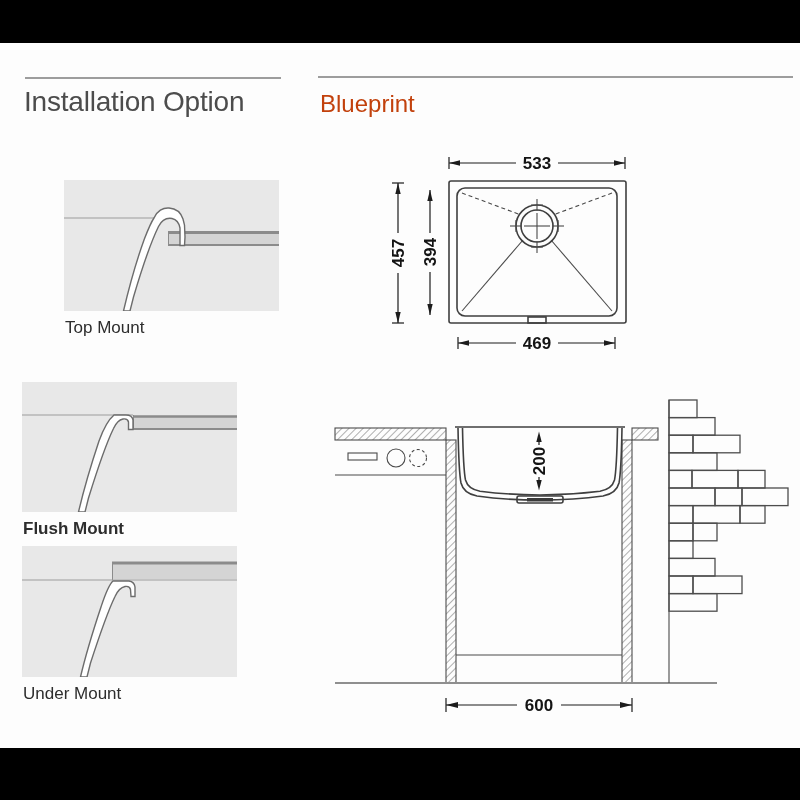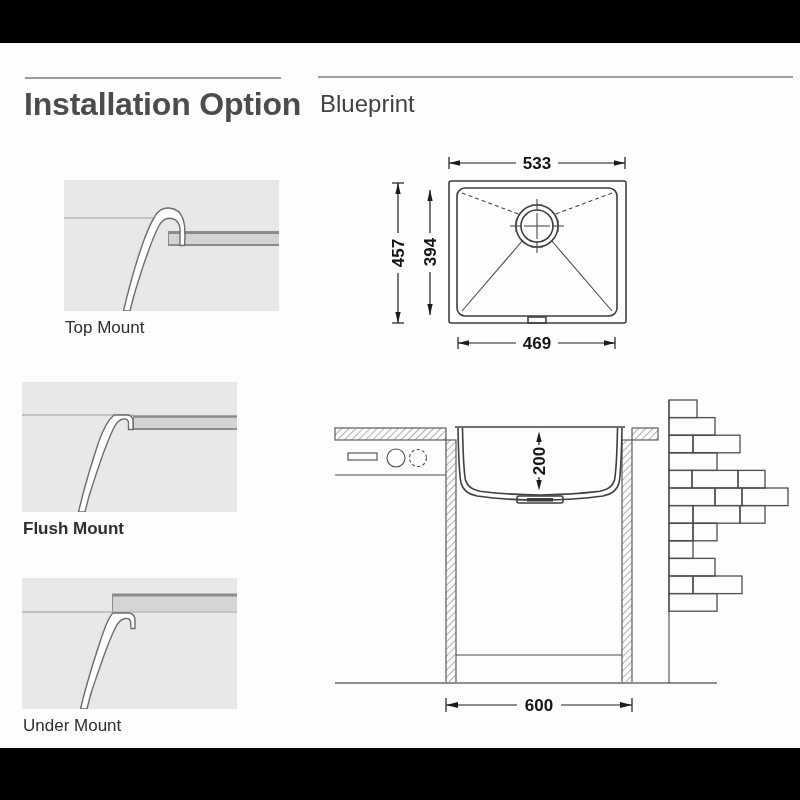--- a/index.html
+++ b/index.html
@@ -9,25 +9,25 @@
     font-family:"Liberation Sans","DejaVu Sans",sans-serif;
   }
   .bar{position:absolute;left:0;width:800px;background:#000;}
   .bar.top{top:0;height:43px;}
   .bar.bottom{top:748px;height:52px;}
   .rule{position:absolute;height:2px;background:#9d9d9d;}
   .rule.left{left:25px;top:77px;width:256px;}
   .rule.right{left:318px;top:76px;width:475px;}
   .opt-title{
     position:absolute;left:24px;top:86px;margin:0;
-    font-size:32px;font-weight:700;color:#4c4c4c;letter-spacing:-0.2px;
+    font-size:28px;font-weight:400;color:#4c4c4c;letter-spacing:-0.2px;
   }
   .bp-title{
     position:absolute;left:320px;top:90px;margin:0;
-    font-size:24px;font-weight:400;color:#404040;
+    font-size:24px;font-weight:400;color:#c2410c;
   }
   figure.opt{position:absolute;left:22px;margin:0;padding:0;}
   figure.opt svg{display:block;}
   figure.opt figcaption{margin:7px 0 0 1px;font-size:17px;color:#2d2d2d;}
   .bp-svg{position:absolute;}
   
   .ln{stroke:#3f3f3f;stroke-width:1.6;fill:none;}
   .thin{stroke:#4a4a4a;stroke-width:1.1;fill:none;}
   .dim{stroke:#1c1c1c;stroke-width:1.2;fill:none;}
   .dimtxt{font-family:"Liberation Sans","DejaVu Sans",sans-serif;font-size:17px;font-weight:bold;fill:#141414;}
@@ -93,21 +93,21 @@
         C106,37.5 104,36.5 101,37
         C97,37.8 94,41 91.5,46.5
         C83,64 73,95 66.5,116
         L63,130 L56.5,130
         C60,115 69,83 77,59
         C81,48 86,38 92,33 Z"></path>
     </svg>
     <figcaption>Flush Mount</figcaption>
   </figure>
 
-  <figure class="opt" style="top:578px;">
+  <figure class="opt" style="top:546px;">
     <svg width="215" height="131" viewBox="0 0 215 131">
       <rect x="0" y="0" width="215" height="131" fill="#e8e8e8"></rect>
       <g>
         <rect class="ctopfill" x="90" y="16" width="125" height="17"></rect>
         <line class="ctopedge" x1="90" y1="17" x2="215" y2="17" stroke-width="3"></line>
         <line class="ctopedge" x1="90.5" y1="16" x2="90.5" y2="34" stroke-width="1"></line>
       </g>
       <line class="surfline" x1="0" y1="34" x2="215" y2="34" stroke-width="1.6"></line>
       <path class="profile" d="
         M91,35

